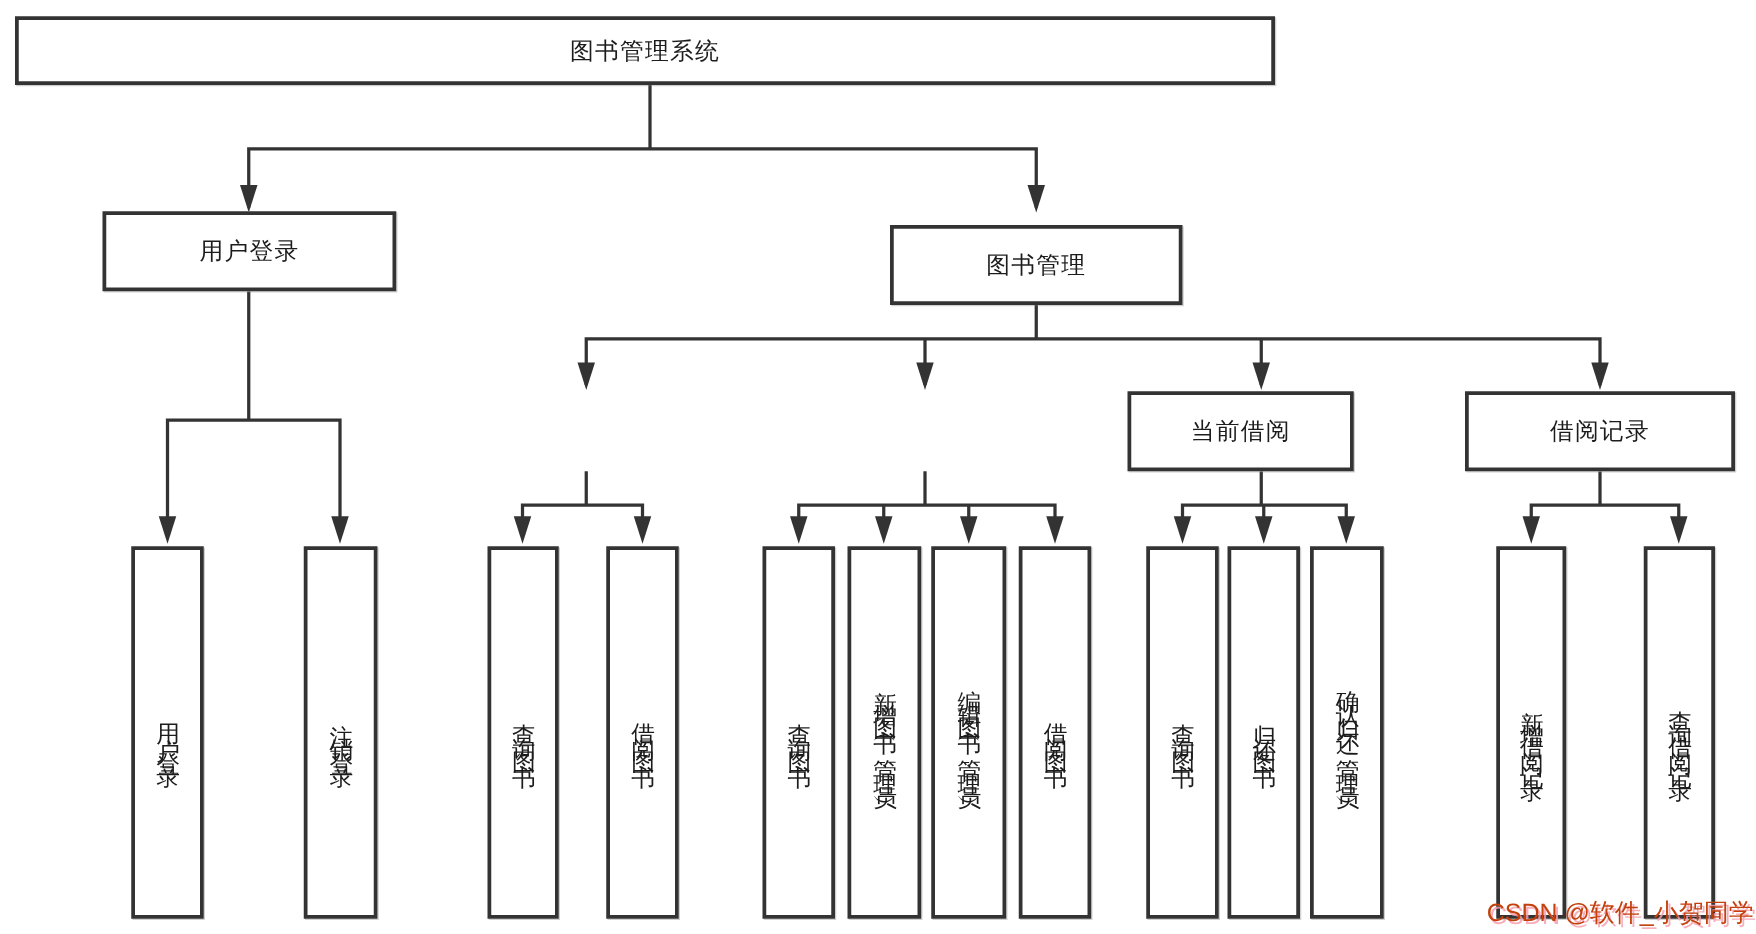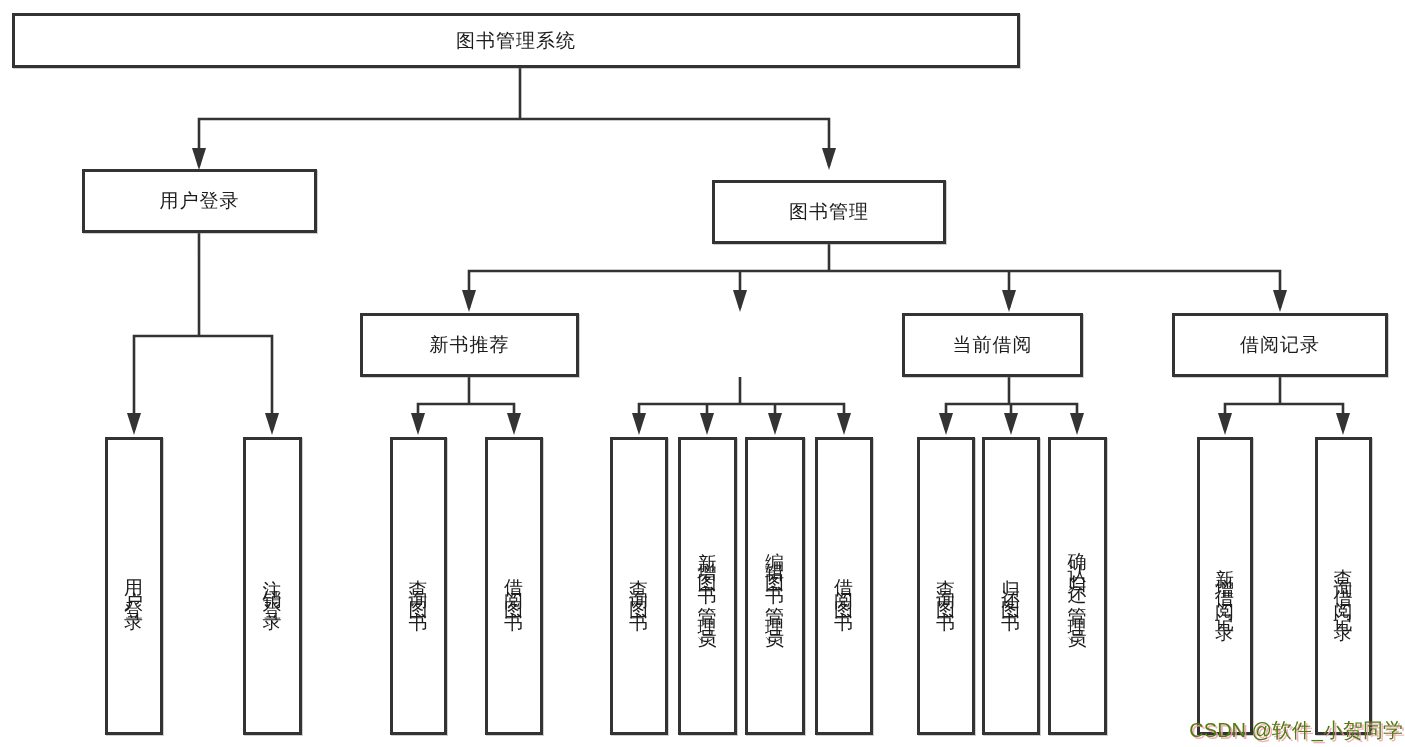--- a/index.html
+++ b/index.html
@@ -48,21 +48,21 @@
     letter-spacing: 11px;
     line-height: 1;
     white-space: nowrap;
   }
   #watermark {
     position: absolute;
     right: 2px;
     bottom: 3px;
     z-index: 3;
     font-size: 20px;
-    color: #4d7c0f;
+    color: #c2410c;
     text-shadow: 2px 2px 0 rgba(246, 160, 175, 0.85);
     white-space: nowrap;
   }
 </style>
 </head>
 <body>
 
 <div id="canvas">
 
   <svg id="connectors" width="1405" height="747" viewBox="0 0 1405 747">
@@ -121,23 +121,20 @@
     <span class="hlabel">图书管理系统</span>
   </div>
 
   <div class="node" style="left:82px; top:169px; width:235px; height:64px">
     <span class="hlabel">用户登录</span>
   </div>
   <div class="node" style="left:712px; top:180px; width:234px; height:64px">
     <span class="hlabel">图书管理</span>
   </div>
 
-  <div class="node" style="left:360px; top:313px; width:219px; height:64px">
-    <span class="hlabel">新书推荐</span>
-  </div>
   <div class="node" style="left:902px; top:313px; width:181px; height:64px">
     <span class="hlabel">当前借阅</span>
   </div>
   <div class="node" style="left:1172px; top:313px; width:216px; height:64px">
     <span class="hlabel">借阅记录</span>
   </div>
 
   <div class="node" style="left:105px; top:437px; width:58px; height:298px">
     <span class="vlabel">用户登录</span>
   </div>

